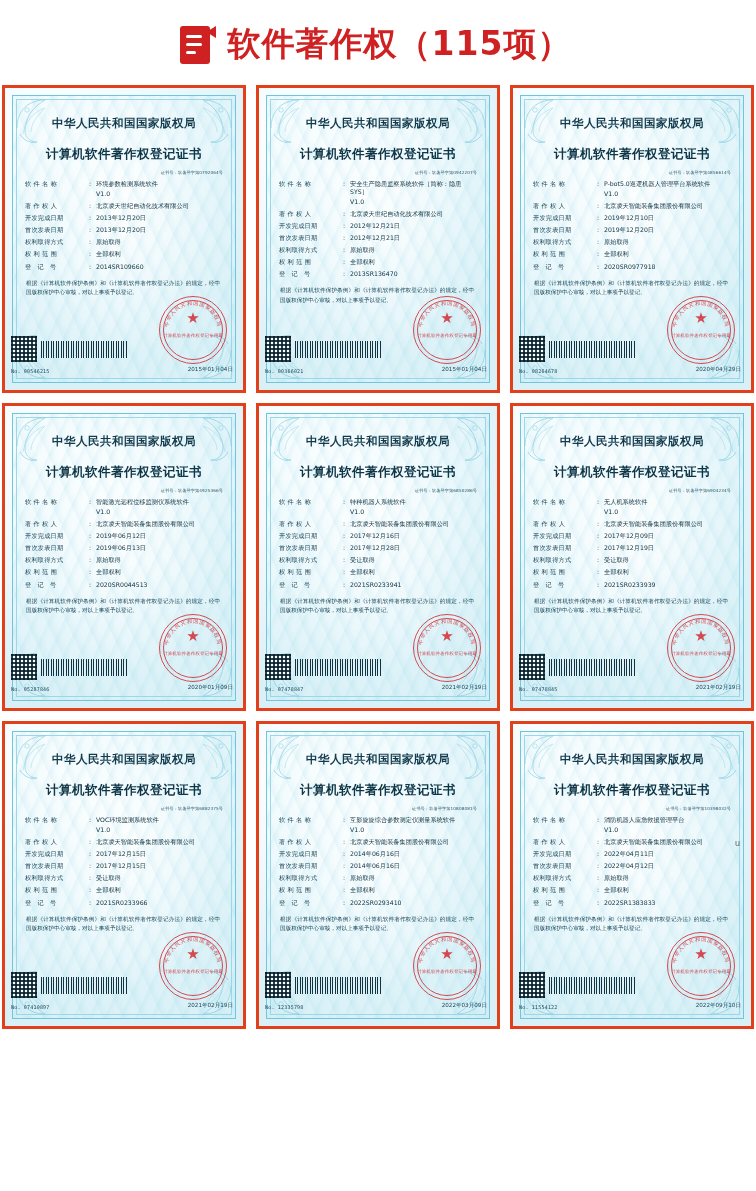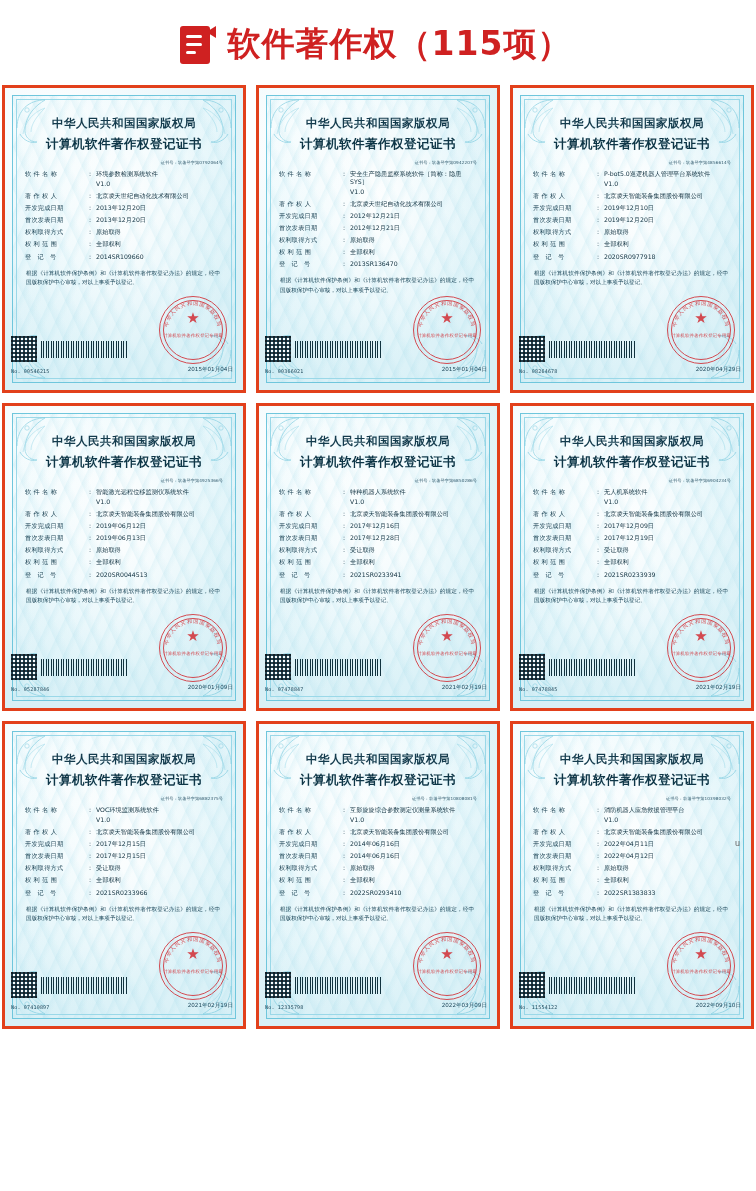--- a/index.html
+++ b/index.html
@@ -71,21 +71,21 @@
     display:flex;flex-direction:column;
     color:#1a3f52;
   }
   .c-title1{
     text-align:center;font-size:11.5px;font-weight:bold;letter-spacing:.5px;
     margin-top:12px;color:#143b4d;
     font-family:"DejaVu Sans","Liberation Sans",sans-serif;
   }
   .c-title2{
     text-align:center;font-size:12.5px;font-weight:bold;letter-spacing:.5px;
-    margin-top:5px;color:#0e3647;
+    margin-top:15px;color:#0e3647;
     font-family:"DejaVu Sans","Liberation Sans",sans-serif;
   }
   .c-certno{
     text-align:right;font-size:4.2px;color:#30586b;margin-top:7px;padding-right:4px;
     font-family:"DejaVu Sans","Liberation Sans",sans-serif;letter-spacing:.1px;
   }
   .c-fields{margin-top:5px;padding:0 6px 0 4px;}
   .f-row{display:flex;align-items:baseline;margin-bottom:4.4px;font-size:6.2px;line-height:1.25;
     font-family:"DejaVu Sans","Liberation Sans",sans-serif;color:#143b4d;}
   .f-label{width:64px;flex:0 0 64px;letter-spacing:.2px;}

